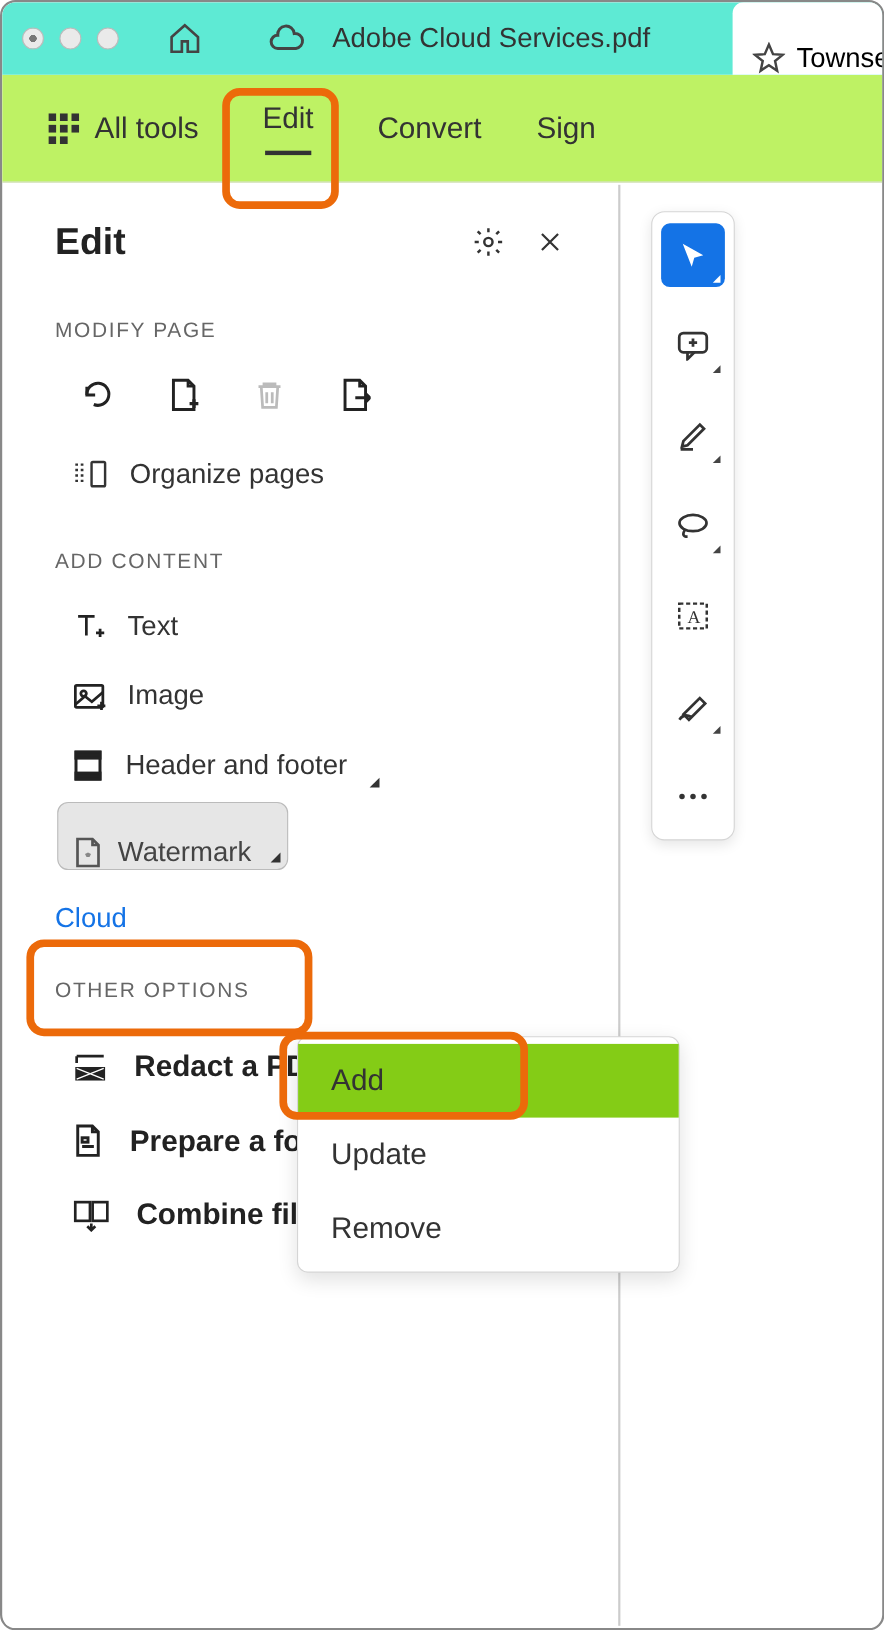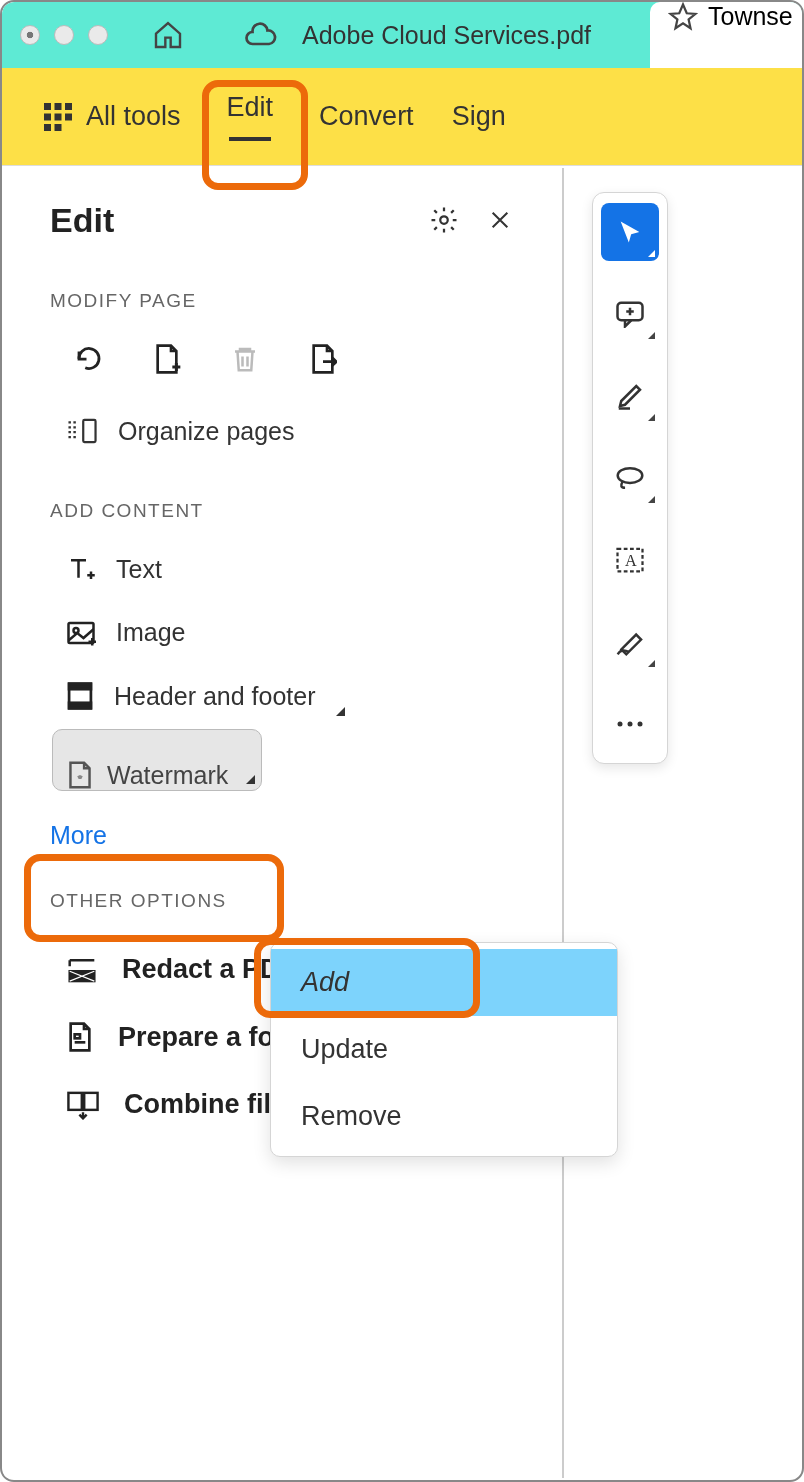--- a/index.html
+++ b/index.html
@@ -26,34 +26,34 @@
 }
 .traffic { display: flex; gap: 14px; }
 .dot { width: 20px; height: 20px; border-radius: 50%; border: 1.5px solid #bbb; background: #eaeaea; }
 .dot.first { background: radial-gradient(circle at 50% 50%, #777 25%, #eaeaea 28%); }
 .home-icon, .cloud-icon, .star-icon { display: flex; align-items: center; justify-content: center; }
 .tabtitle { font-size: 25px; color: #333; margin-left: 10px; }
 .tab2 {
   position: absolute;
   right: 0; top: 0; bottom: 0;
   background: #fff;
-  display: flex; align-items: flex-start;
+  display: flex; align-items: flex-end;
   padding: 0 0 0 18px; gap: 10px;
-  width: 152px;
+  width: 136px;
   border-top-left-radius: 10px;
   font-size: 25px;
 }
 .toolbar {
   height: 98px;
   display: flex;
   align-items: center;
-  gap: 18px;
+  gap: 30px;
   padding: 0 32px;
   border-bottom: 1.5px solid #ddd;
-  background: #fde047;
+  background: #bef264;
 }
 .tool-btn { display: flex; align-items: center; gap: 14px; font-size: 27px; color: #333; cursor: pointer; padding: 6px 10px; }
 .highlight-orange {
   position: absolute;
   border: 7px solid #ec6a0a;
   border-radius: 16px;
   pointer-events: none;
   z-index: 100;
 }
 .hl-edit { left: 200px; top: 78px; width: 106px; height: 110px; }
@@ -99,21 +99,21 @@
   left: 268px; top: 940px;
   width: 348px;
   background: #fff;
   border: 1.5px solid #d5d5d5;
   border-radius: 10px;
   box-shadow: 0 6px 18px rgba(0,0,0,0.12);
   z-index: 50;
   padding: 6px 0;
 }
 .popup-item { padding: 18px 30px; font-size: 27px; color: #333; cursor: pointer; }
-.popup-item.hover { background: #7dd3fc; font-style: italic; }
+.popup-item.hover { background: #84cc16; }
 .side-tools {
   position: absolute;
   right: 134px; top: 190px;
   width: 76px;
   background: #fff;
   border: 1.5px solid #d5d5d5;
   border-radius: 12px;
   box-shadow: 0 4px 12px rgba(0,0,0,0.1);
   padding: 10px 0;
   display: flex; flex-direction: column; align-items: center; gap: 24px;
@@ -270,21 +270,21 @@
     <svg width="26" height="30" viewBox="0 0 18 22" fill="none" stroke="#555" stroke-width="1.8">
         <path d="M2 2 H12 L16 6 V20 H2 Z M12 2 V6 H16"></path>
         <path d="M9 11 l2 1 l-1 2 l-2 0 l-1 -2 z" fill="#888" stroke="none"></path>
       </svg>
     <span>Watermark</span>
     <div class="tri-corner" style="right:6px;bottom:6px;"></div>
   </div>
 
 
   <div class="more-link">
-    <span>More</span>
+    <span>Cloud</span>
   </div>
 
   <div class="section-label" style="margin-top:18px;">OTHER OPTIONS</div>
 
   <div class="other-item" style="margin-top:24px;">
     <svg width="32" height="28" viewBox="0 0 26 22" fill="none" stroke="#222" stroke-width="2">
         <path d="M3 3 H23 M3 3 V8"></path>
         <rect x="3" y="12" width="20" height="8" fill="#222"></rect>
         <path d="M3 12 L23 20 M23 12 L3 20" stroke="#fff" stroke-width="1"></path>
       </svg>

